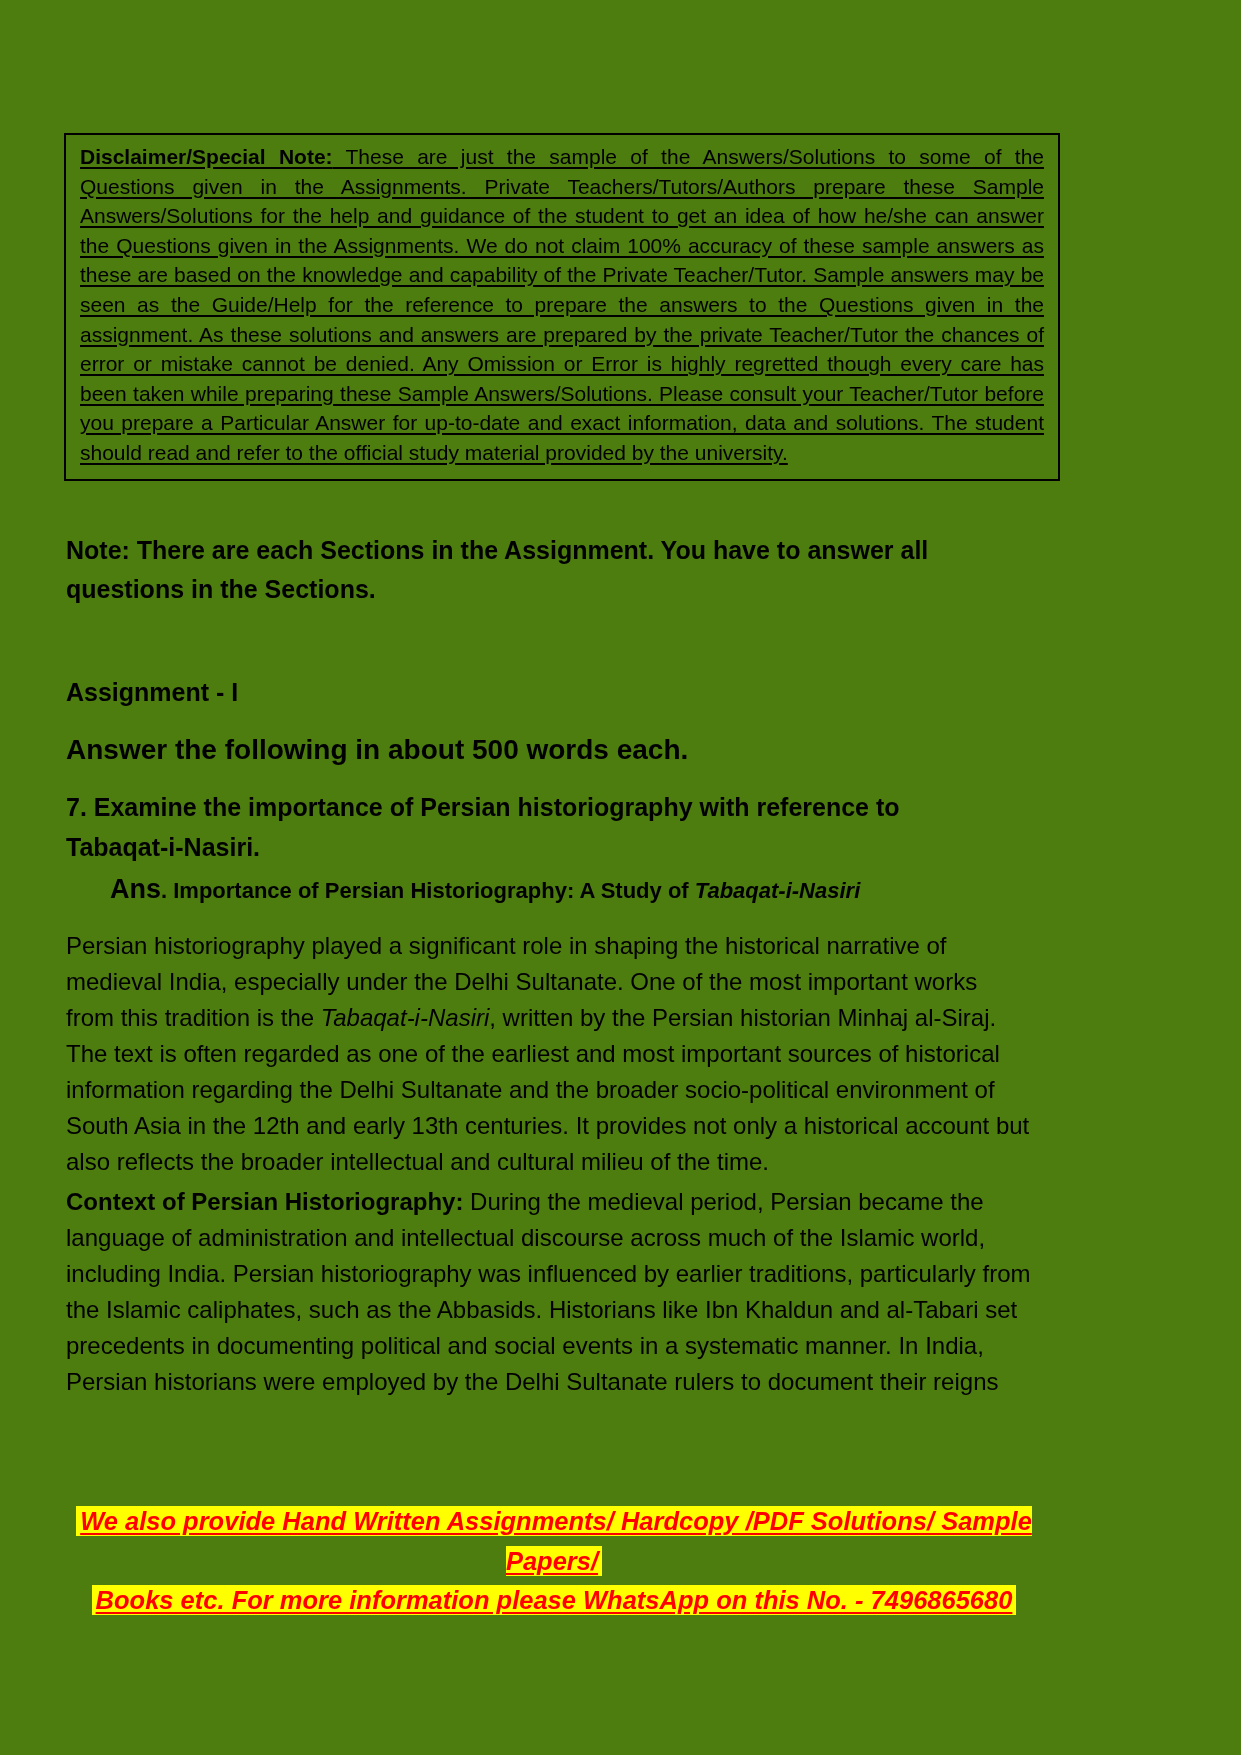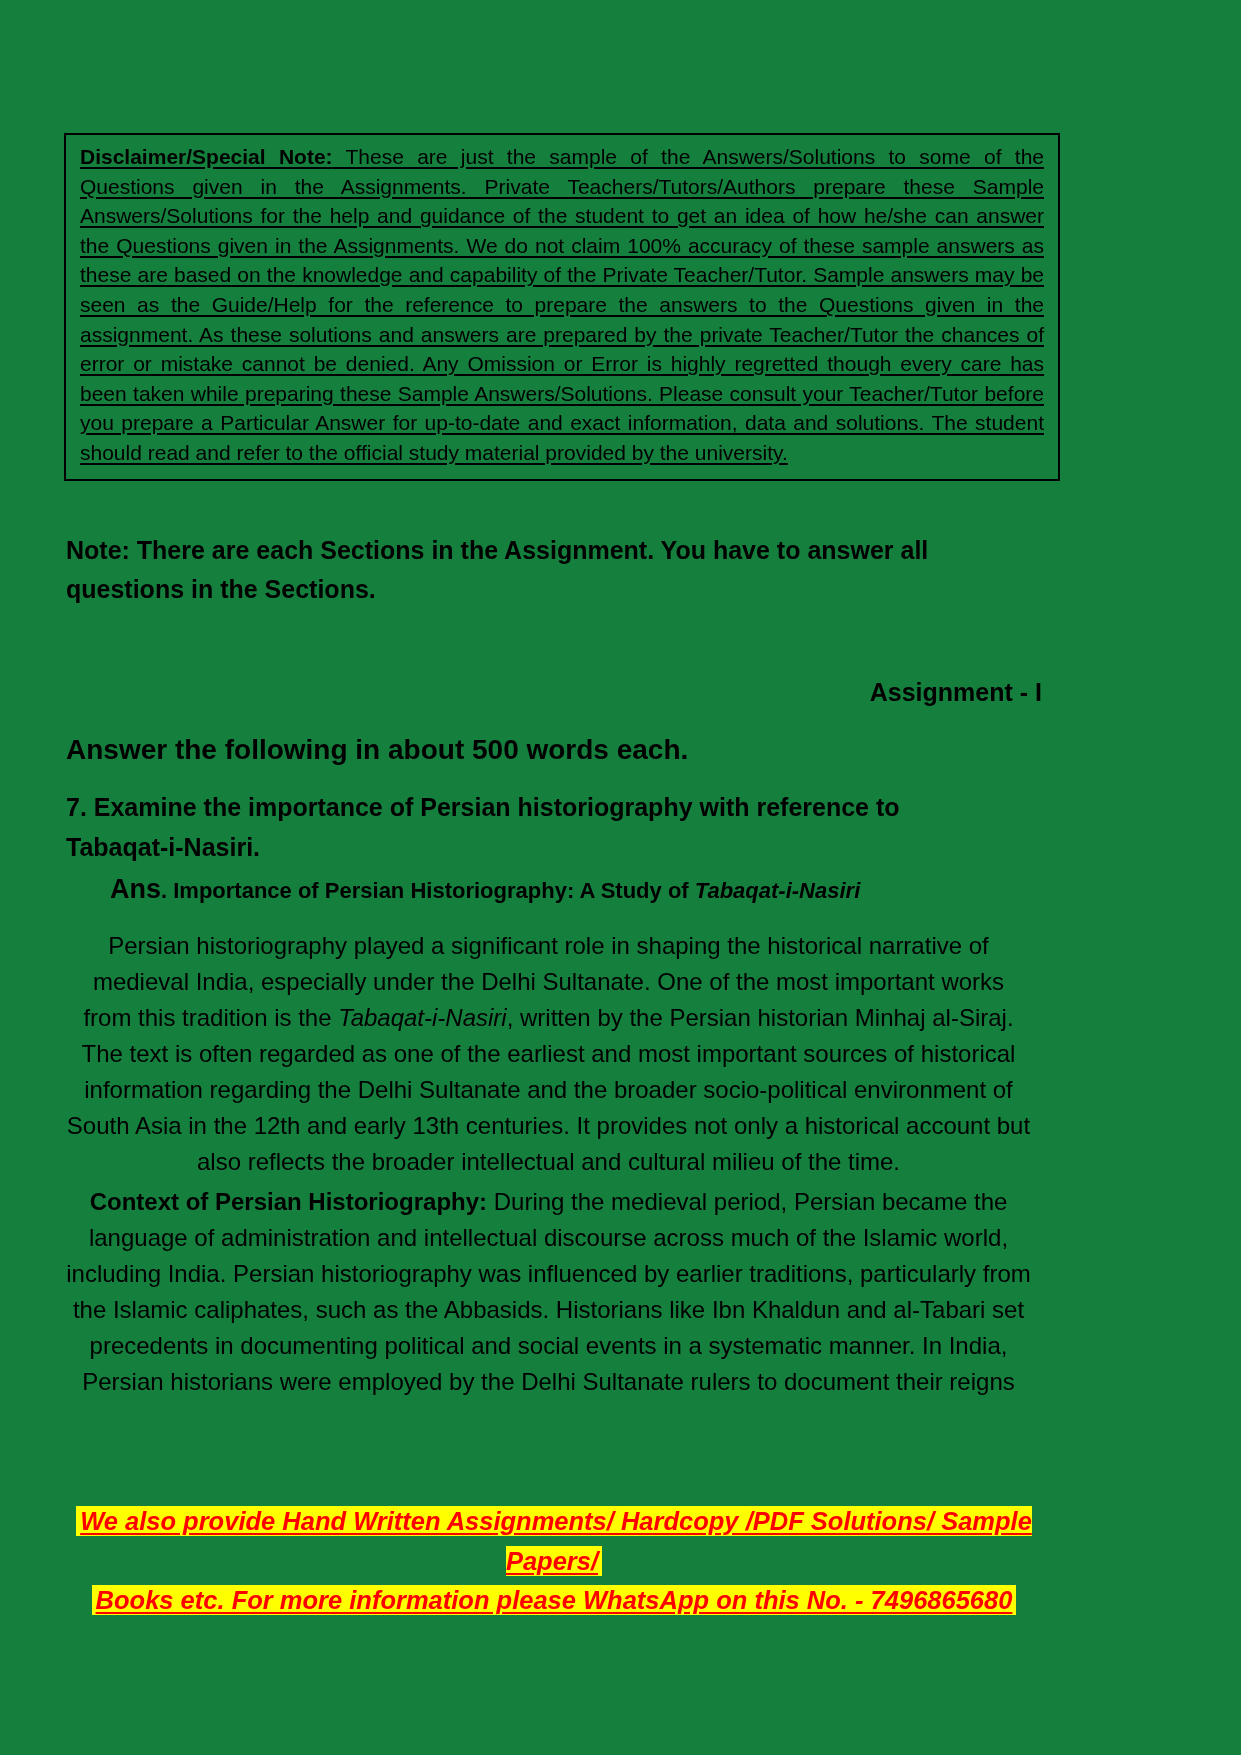--- a/index.html
+++ b/index.html
@@ -4,21 +4,21 @@
 <style>
   html, body {
     margin: 0;
     padding: 0;
     background: #ffffff;
   }
   .page {
     position: relative;
     width: 1241px;
     height: 1755px;
-    background: #15803d;
+    background: #4d7c0f;
     font-family: "Liberation Sans", sans-serif;
     color: #000000;
     overflow: hidden;
   }
 
   
   .disclaimer-box {
     position: absolute;
     top: 133px;
     left: 64px;
@@ -48,21 +48,21 @@
     font-weight: 700;
     line-height: 39px;
   }
 
   
   .assignment-heading {
     position: absolute;
     top: 678px;
     left: 66px;
     width: 976px;
-    text-align: right;
+    text-align: left;
     font-size: 25px;
     font-weight: 700;
   }
 
   
   .instruction-text {
     position: absolute;
     top: 734px;
     left: 66px;
     width: 976px;
@@ -98,21 +98,21 @@
     font-style: italic;
   }
 
   
   .body-para {
     position: absolute;
     left: 66px;
     width: 965px;
     font-size: 24px;
     line-height: 36px;
-    text-align: center;
+    text-align: left;
   }
   .para-1 { top: 928px; }
   .para-2 { top: 1184px; }
   .body-para .ital { font-style: italic; }
   .body-para .lbl  { font-weight: 700; }
 
   
   .footer-banner {
     position: absolute;
     top: 1502px;

